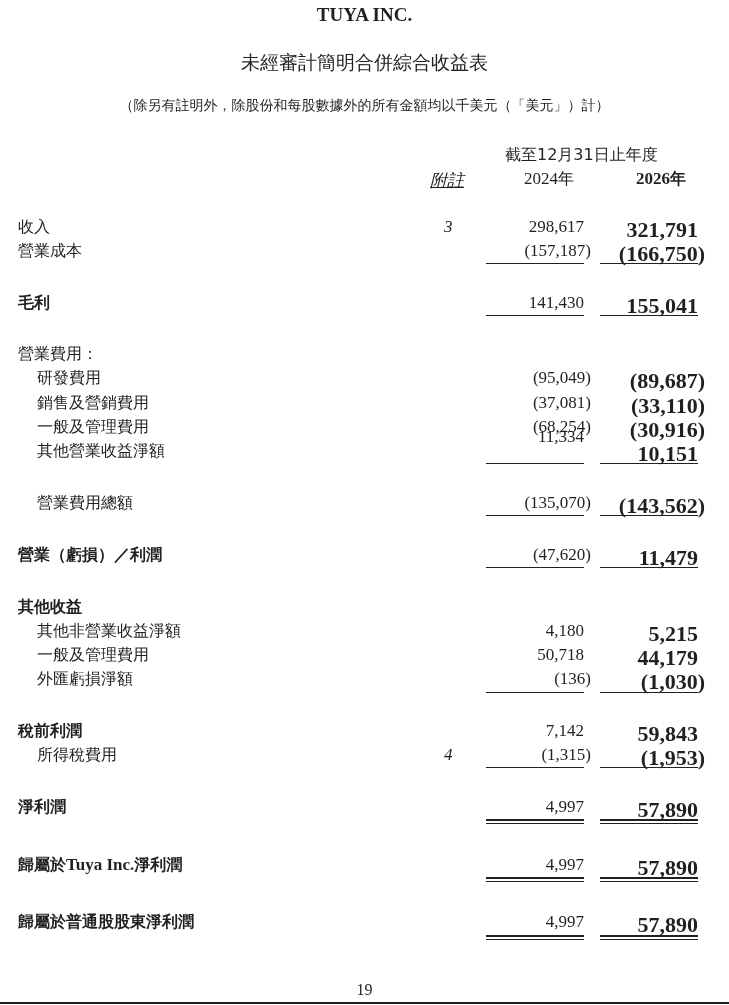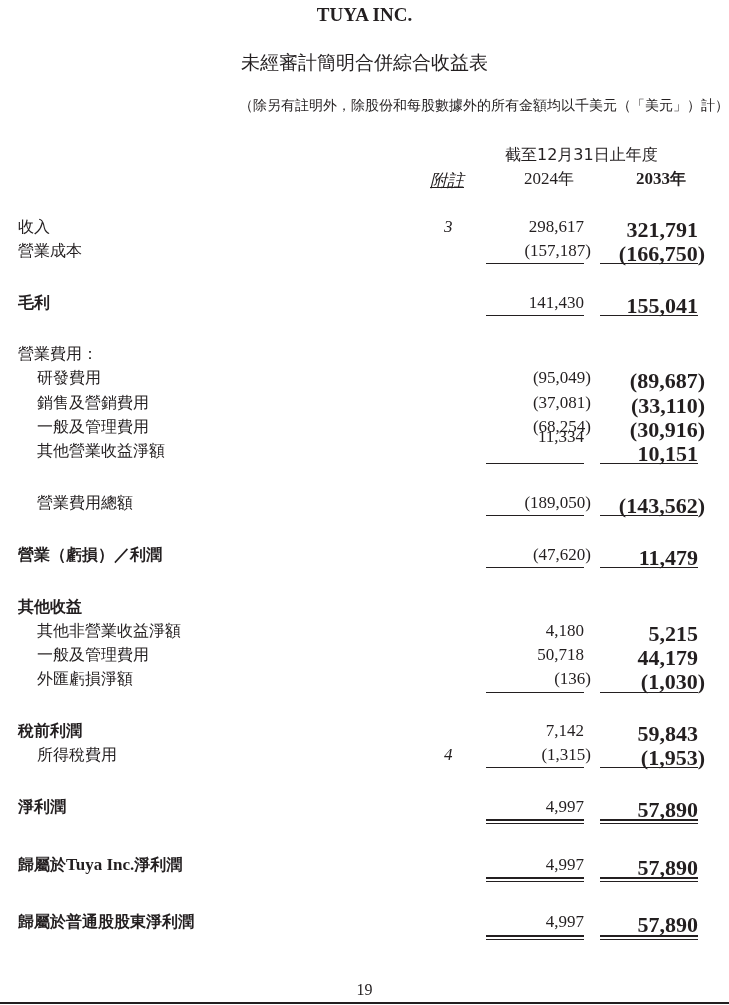--- a/index.html
+++ b/index.html
@@ -4,21 +4,21 @@
 <style>
   html, body { margin: 0; padding: 0; background: #ffffff; }
   body {
     width: 729px; height: 1005px; position: relative; overflow: hidden;
     font-family: "Liberation Serif", "DejaVu Serif", serif;
     color: #231f20;
   }
   .abs { position: absolute; white-space: nowrap; }
   .company { top: 4px; left: 0; width: 729px; text-align: center; font-weight: bold; font-size: 19px; }
   .title { top: 50px; left: 0; width: 729px; text-align: center; font-size: 19px; font-family: "DejaVu Sans", sans-serif; }
-  .subtitle { top: 97px; left: 0; width: 729px; text-align: right; font-size: 14px; font-family: "DejaVu Sans", sans-serif; }
+  .subtitle { top: 97px; left: 0; width: 729px; text-align: center; font-size: 14px; font-family: "DejaVu Sans", sans-serif; }
   .period { top: 145px; left: 505px; font-size: 16px; font-weight: normal; font-family: "DejaVu Sans", sans-serif; }
   .note-hdr { top: 169px; left: 430px; font-size: 17px; font-style: italic; font-family: "DejaVu Serif", serif; text-decoration: underline; }
   .year1 { top: 169px; left: 524px; font-size: 17px; }
   .year2 { top: 169px; left: 636px; font-size: 17px; font-weight: bold; }
   .year-suffix { font-family: "DejaVu Sans", sans-serif; font-size: 16px; }
 
   .label { left: 18px; font-size: 16px; font-family: "DejaVu Sans", sans-serif; }
   .label.indent { left: 37px; }
   .label.bold { font-weight: bold; }
   .label .latin { font-family: "Liberation Serif", serif; font-weight: bold; font-size: 17px; }
@@ -39,21 +39,21 @@
 </head>
 <body>
 
 <div class="abs company">TUYA INC.</div>
 <div class="abs title">未經審計簡明合併綜合收益表</div>
 <div class="abs subtitle">（除另有註明外，除股份和每股數據外的所有金額均以千美元（「美元」）計）</div>
 
 <div class="abs period">截至12月31日止年度</div>
 <div class="abs note-hdr">附註</div>
 <div class="abs year1"><span>2024</span><span class="year-suffix">年</span></div>
-<div class="abs year2"><span>2033</span><span class="year-suffix">年</span></div>
+<div class="abs year2"><span>2026</span><span class="year-suffix">年</span></div>
 
 <div class="abs label" style="top:217px">收入</div>
 <div class="abs note" style="top:217px">3</div>
 <div class="abs v1" style="top:217px">298,617</div>
 <div class="abs v2" style="top:217px">321,791</div>
 
 <div class="abs label" style="top:241px">營業成本</div>
 <div class="abs v1" style="top:241px; left:491px">(157,187)</div>
 <div class="abs v2" style="top:241px; left:605px">(166,750)</div>
 <div class="rule c1" style="top:263px"></div>
@@ -79,21 +79,21 @@
 <div class="abs v1" style="top:417px; left:491px">(68,254)</div>
 <div class="abs v2" style="top:417px; left:605px">(30,916)</div>
 
 <div class="abs label indent" style="top:441px">其他營業收益淨額</div>
 <div class="abs v1" style="top:427px">11,334</div>
 <div class="abs v2" style="top:441px">10,151</div>
 <div class="rule c1" style="top:463px"></div>
 <div class="rule c2" style="top:463px"></div>
 
 <div class="abs label indent" style="top:493px">營業費用總額</div>
-<div class="abs v1" style="top:493px; left:491px">(189,050)</div>
+<div class="abs v1" style="top:493px; left:491px">(135,070)</div>
 <div class="abs v2" style="top:493px; left:605px">(143,562)</div>
 <div class="rule c1" style="top:515px"></div>
 <div class="rule c2" style="top:515px"></div>
 
 <div class="abs label bold" style="top:545px">營業（虧損）／利潤</div>
 <div class="abs v1" style="top:545px; left:491px">(47,620)</div>
 <div class="abs v2" style="top:545px">11,479</div>
 <div class="rule c1" style="top:567px"></div>
 <div class="rule c2" style="top:567px"></div>
 

